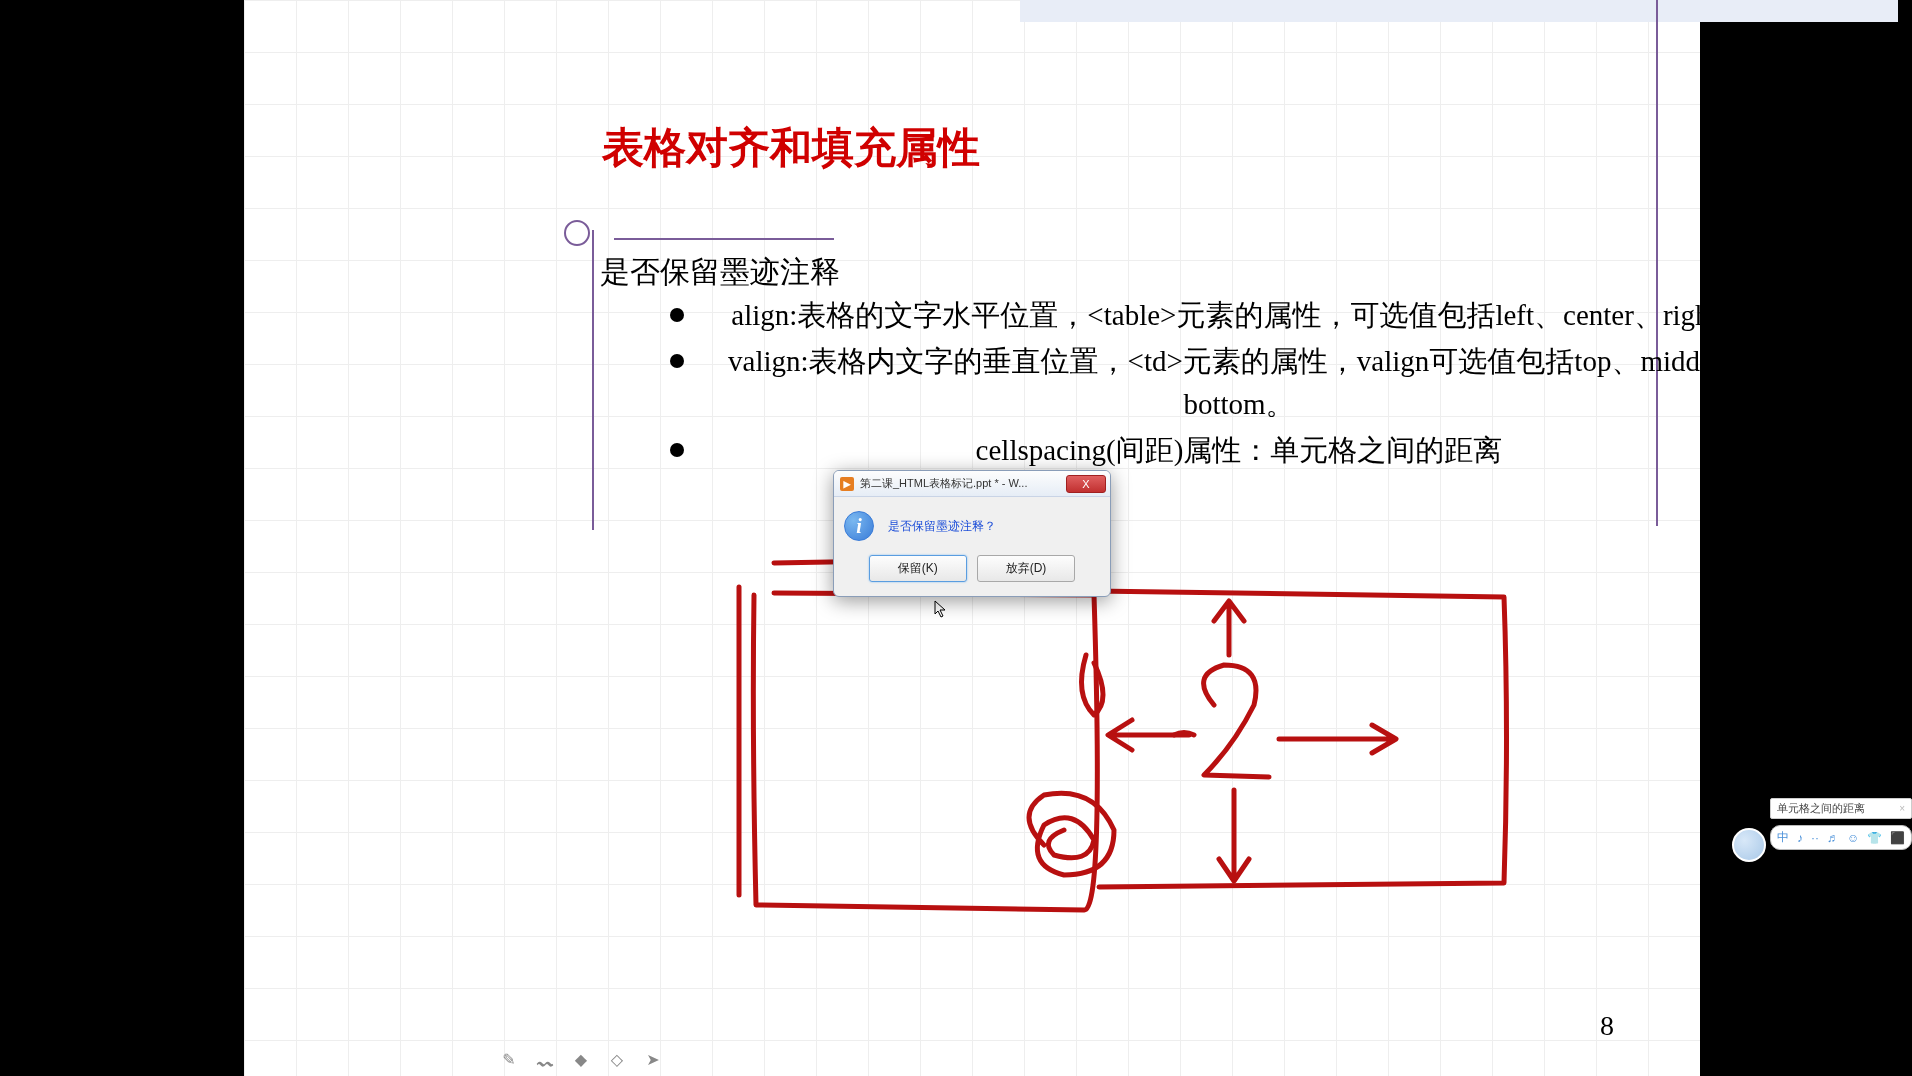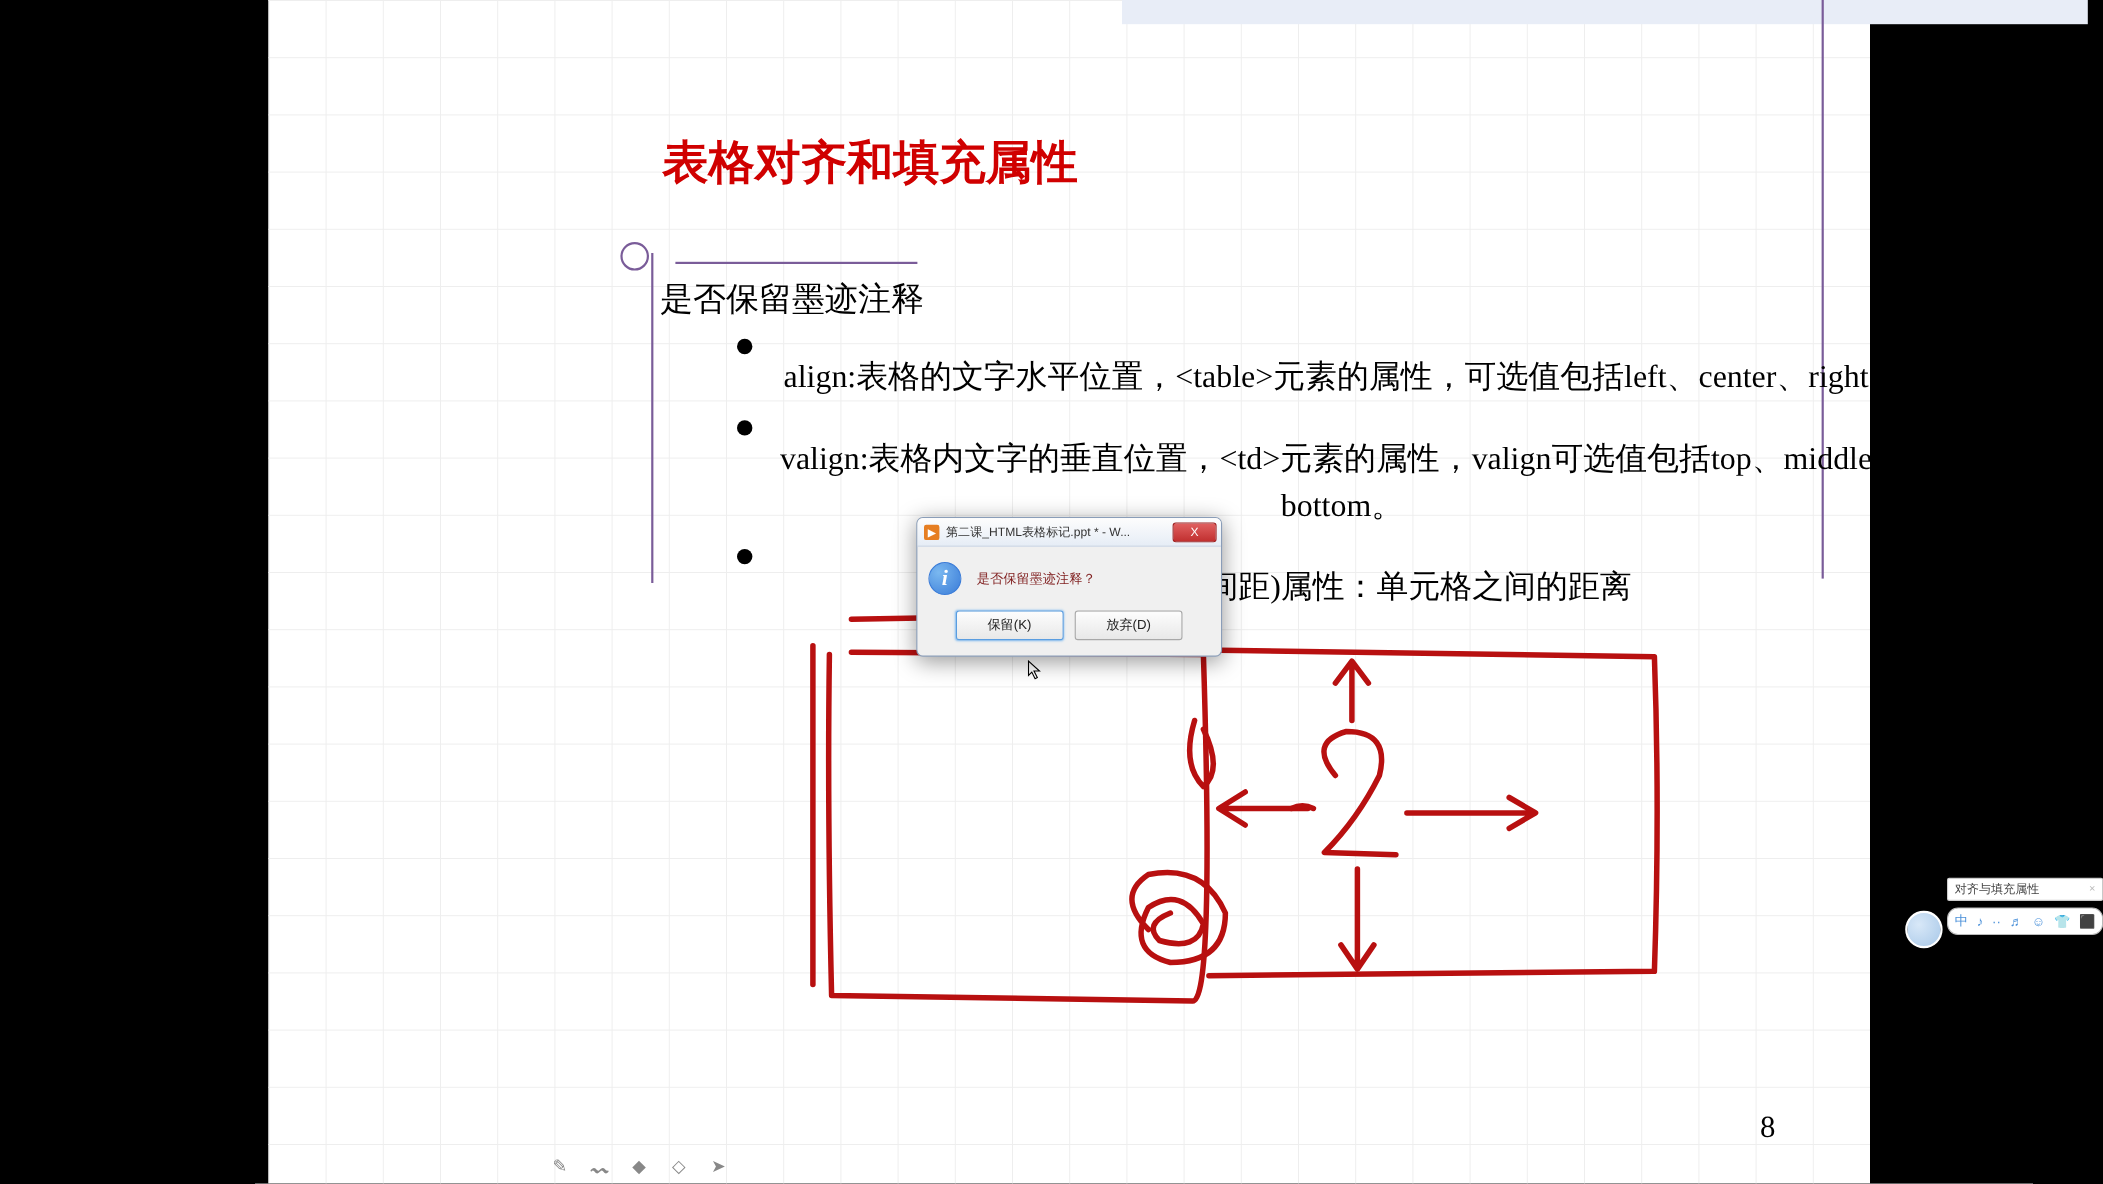--- a/index.html
+++ b/index.html
@@ -90,21 +90,20 @@
       top: 294px;
       width: 1100px;
       font-size: 29px;
       color: #000;
       font-family: SimSun, serif;
       line-height: 1.5;
     }
     .bullet-item {
       display: flex;
       margin-bottom: 2px;
-      flex-direction: column;
     }
     .bullet-dot {
       width: 14px;
       height: 14px;
       background: #000;
       border-radius: 50%;
       margin-top: 14px;
       margin-right: 24px;
       flex-shrink: 0;
     }
@@ -211,21 +210,21 @@
       font-family: Georgia, serif;
       display: flex;
       align-items: center;
       justify-content: center;
       margin-right: 14px;
       border: 1px solid #3a7cd8;
       font-style: italic;
     }
     .dialog-message {
       font-size: 12px;
-      color: #7f1d1d;
+      color: #1d4ed8;
     }
     .dialog-buttons {
       display: flex;
       justify-content: center;
       gap: 10px;
       padding: 6px 0 14px 0;
     }
     .dialog-btn {
       padding: 4px 28px;
       font-size: 12px;
@@ -383,21 +382,21 @@
   </div>
   <div class="dialog-buttons">
     <button class="dialog-btn primary">保留(K)</button>
     <button class="dialog-btn">放弃(D)</button>
   </div>
 </div>
 
 <div class="ime-avatar"></div>
 <div class="ime-floater">
   <div class="ime-label-box">
-    <span>对齐与填充属性</span>
+    <span>单元格之间的距离</span>
     <span class="ime-label-close">×</span>
   </div>
   <div class="ime-bar">
     <span>中</span>
     <span>♪</span>
     <span>··</span>
     <span>♬</span>
     <span>☺</span>
     <span>👕</span>
     <span>⬛</span>

